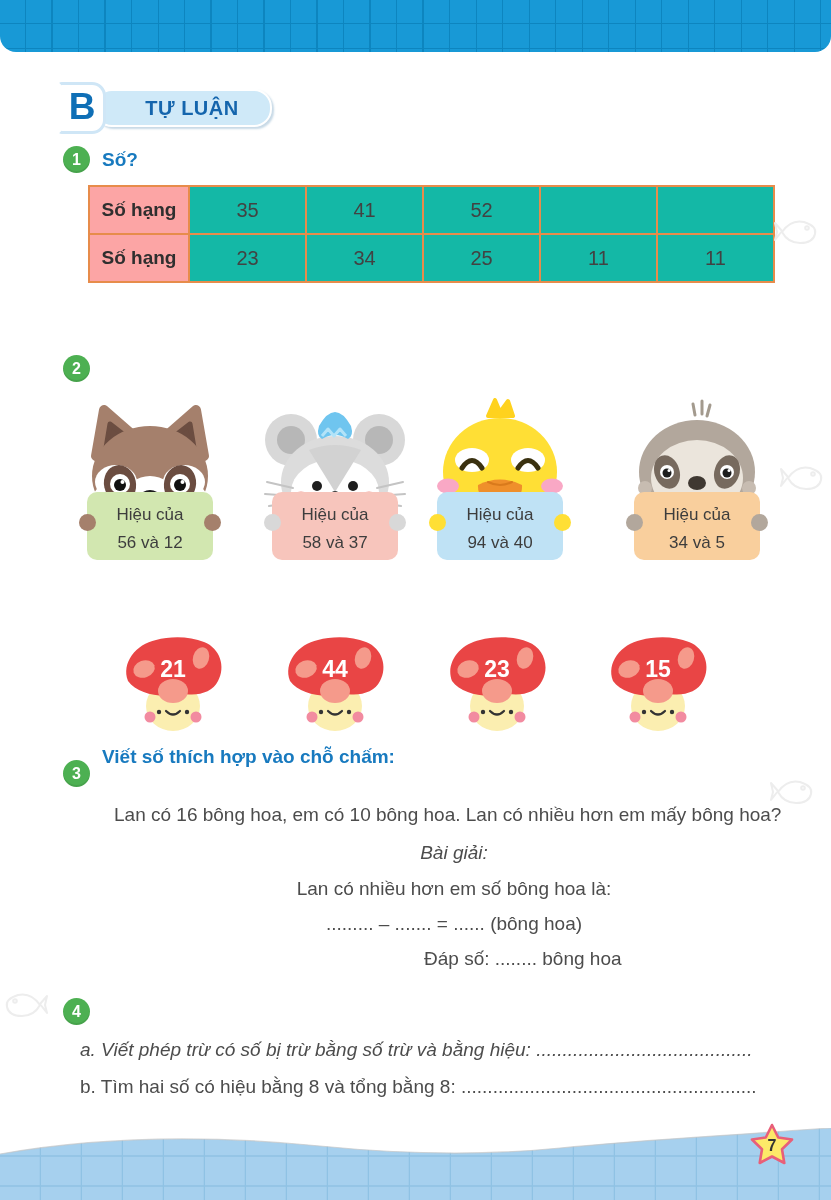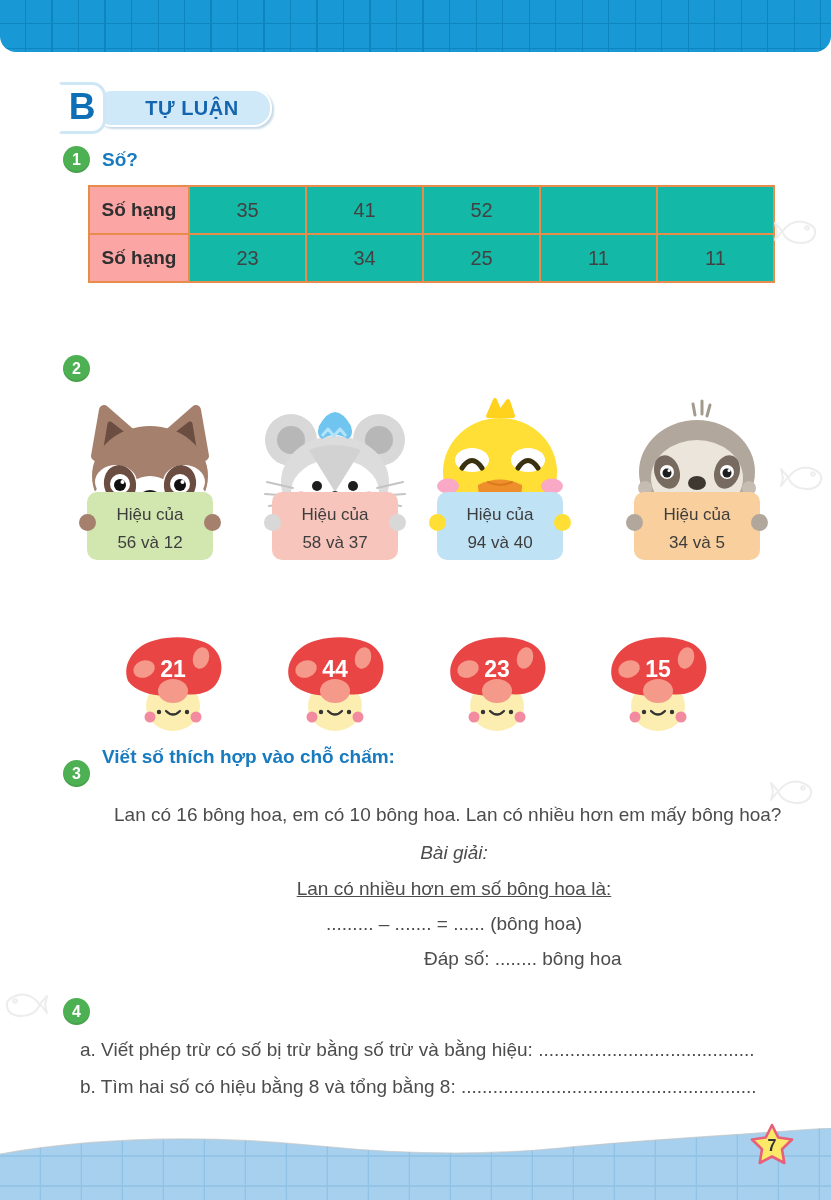--- a/index.html
+++ b/index.html
@@ -278,26 +278,26 @@
     <ellipse cx="84" cy="25" rx="8" ry="11" fill="#f59a8b" transform="rotate(16 84 25)"></ellipse>
     <ellipse cx="56" cy="58" rx="15" ry="12" fill="#f59a8b"></ellipse>
     <text x="56" y="44" text-anchor="middle" font-size="23" fill="#ffffff">15</text>
   </svg>
 
   <div class="ex-num" style="left:63px;top:760px;">3</div>
   <div class="ex-title" style="left:102px;top:746px;">Viết số thích hợp vào chỗ chấm:</div>
 
   <div class="p3-line" style="top:804px;">Lan có 16 bông hoa, em có 10 bông hoa. Lan có nhiều hơn em mấy bông hoa?</div>
   <div class="p3-line center italic" style="top:842px;">Bài giải:</div>
-  <div class="p3-line center" style="top:878px;text-decoration:underline;">Lan có nhiều hơn em số bông hoa là:</div>
+  <div class="p3-line center" style="top:878px;">Lan có nhiều hơn em số bông hoa là:</div>
   <div class="p3-line center" style="top:913px;">......... – ....... = ...... (bông hoa)</div>
   <div class="p3-line" style="top:948px;left:390px;width:370px;">Đáp số: ........ bông hoa</div>
 
   <div class="ex-num" style="left:63px;top:998px;">4</div>
-  <div class="p4-line" style="top:1039px;">a. Viết phép trừ có số bị trừ bằng số trừ và bằng hiệu: .........................................</div>
+  <div class="p4-line" style="top:1039px;font-style:italic;">a. Viết phép trừ có số bị trừ bằng số trừ và bằng hiệu: .........................................</div>
   <div class="p4-line" style="top:1076px;">b. Tìm hai số có hiệu bằng 8 và tổng bằng 8: .........................................................</div>
 
   <svg class="fish" style="left:772px;top:212px;" viewBox="0 0 54 40">
     <path d="M10,20 Q19,7 32,10 Q45,14 43,22 Q41,31 28,31 Q16,31 10,20 Z M10,19 L3,11 L5,20 L3,28 Z"></path>
     <circle cx="35" cy="16" r="1.8"></circle>
   </svg>
   <svg class="fish" style="left:778px;top:458px;" viewBox="0 0 54 40">
     <path d="M10,20 Q19,7 32,10 Q45,14 43,22 Q41,31 28,31 Q16,31 10,20 Z M10,19 L3,11 L5,20 L3,28 Z"></path>
     <circle cx="35" cy="16" r="1.8"></circle>
   </svg>

